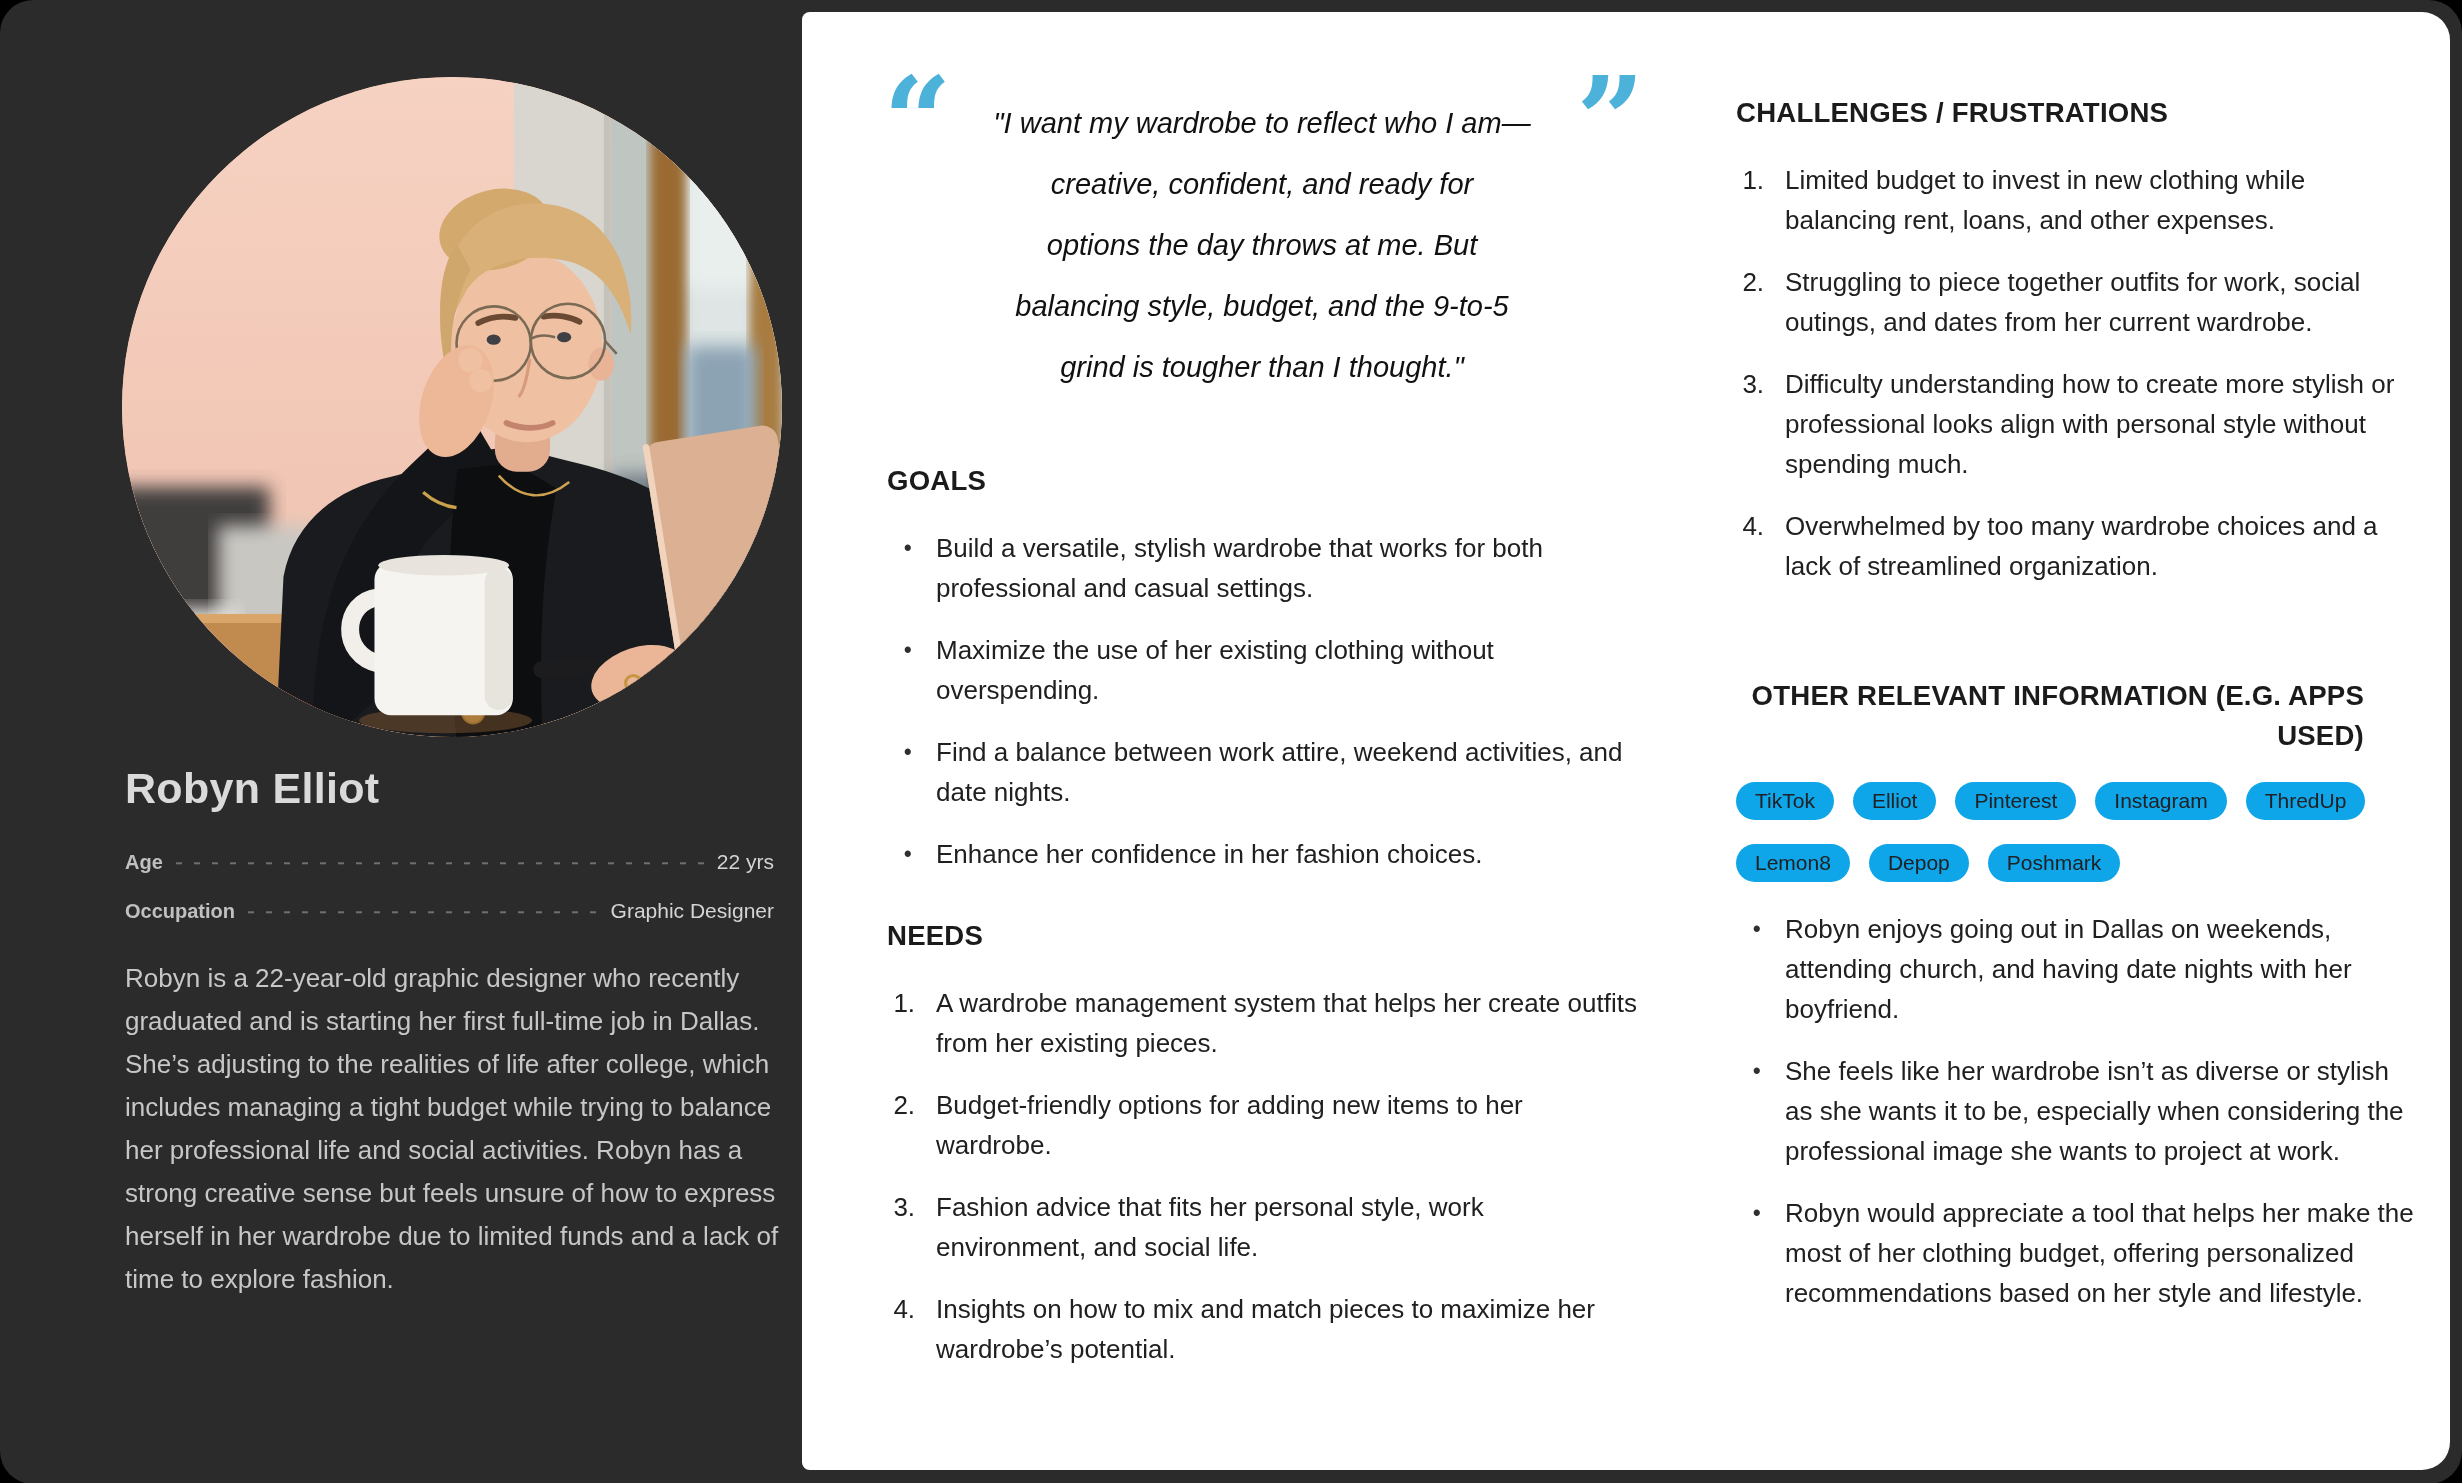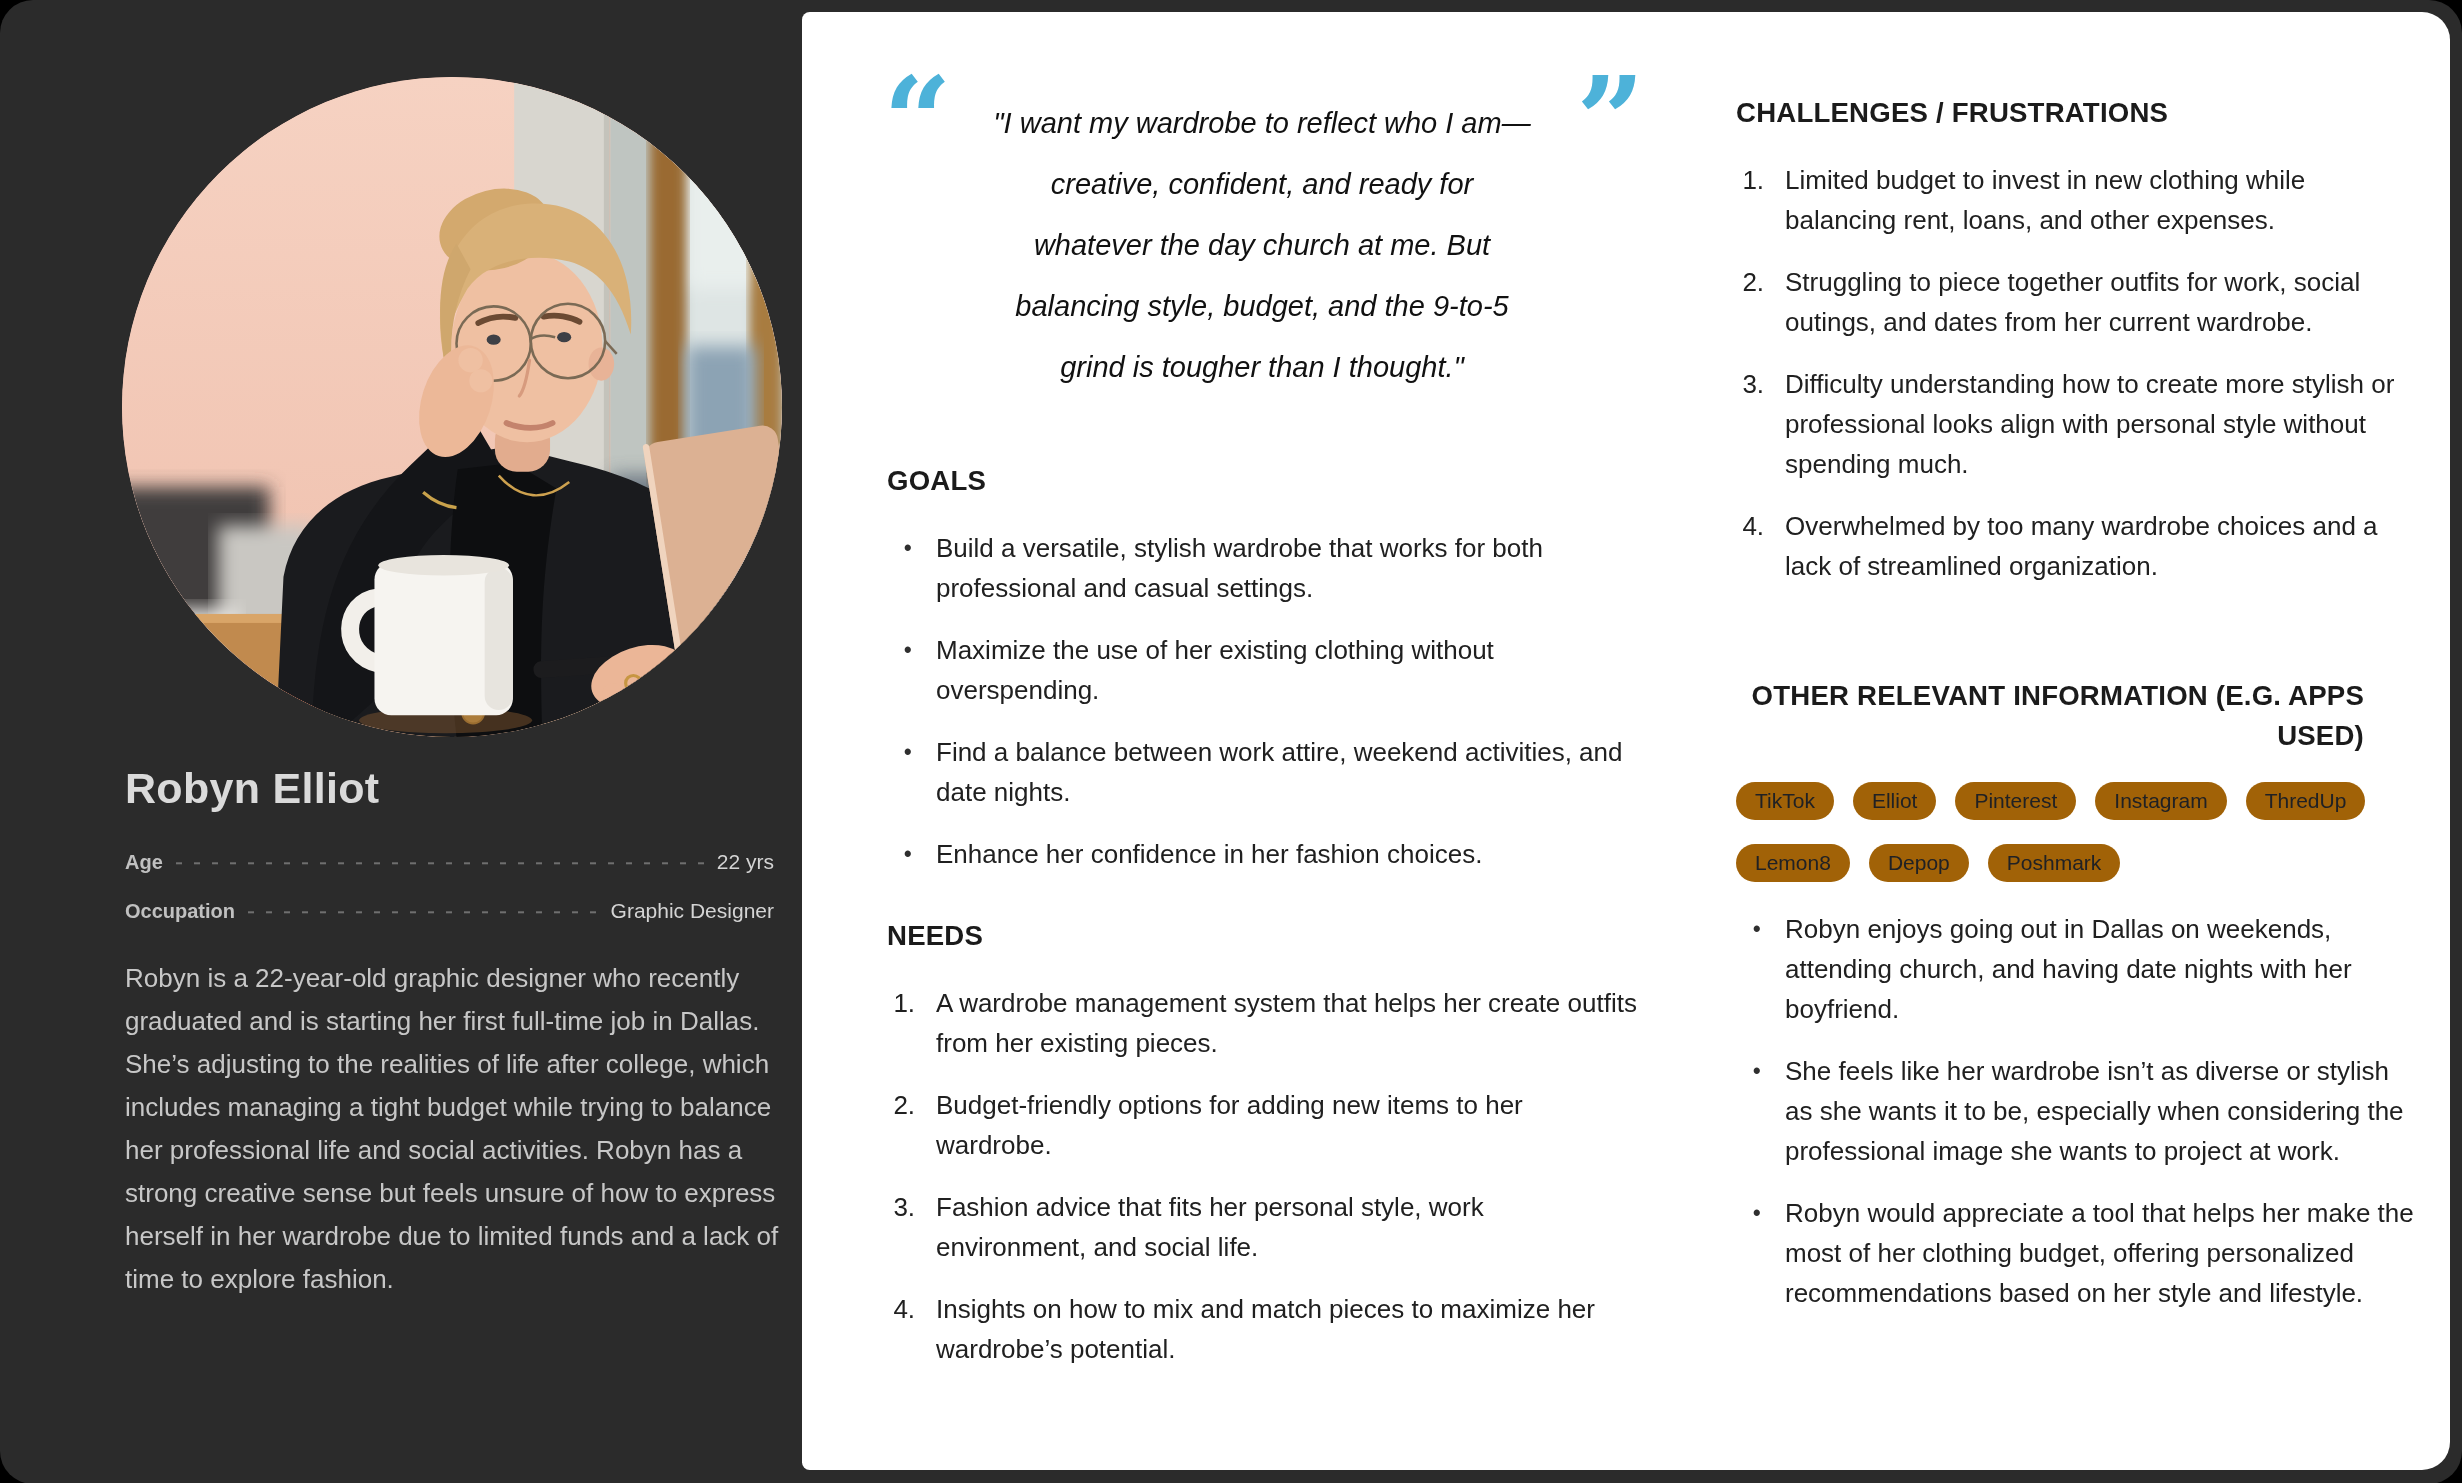--- a/index.html
+++ b/index.html
@@ -55,21 +55,21 @@
   ul.bullets li::before{content:"\2022";position:absolute;left:16.7px;top:0;
         font-size:23px;color:#2F2F2F;}
   ol.numbered{counter-reset:n;}
   ol.numbered li{counter-increment:n;}
   ol.numbered li::before{content:counter(n) ".";position:absolute;left:6.4px;top:0;
         color:#202020;}
 
   
   .pill-rows{margin-top:26px;display:flex;flex-direction:column;gap:24.4px;}
   .pill-row{display:flex;gap:19px;}
-  .pill{display:inline-flex;align-items:center;background:#a16207;border-radius:26px;
+  .pill{display:inline-flex;align-items:center;background:#0ea5e9;border-radius:26px;
         padding:7px 19px;font-size:21px;color:#202124;white-space:nowrap;}
   .notes{margin-top:69px;}
 </style>
 </head>
 <body>
 
 <div class="frame">
 
   <aside class="sidebar">
 
@@ -191,21 +191,21 @@
   <main class="card">
 
     <div class="col col1">
 
       <div class="quote">
         <span class="qmark open">“</span>
         <span class="qmark close">”</span>
         <div class="quote-lines">
           <div class="quote-line">"I want my wardrobe to reflect who I am—</div>
           <div class="quote-line">creative, confident, and ready for</div>
-          <div class="quote-line">whatever the day church at me. But</div>
+          <div class="quote-line">options the day throws at me. But</div>
           <div class="quote-line">balancing style, budget, and the 9-to-5</div>
           <div class="quote-line">grind is tougher than I thought."</div>
         </div>
       </div>
 
       <section class="goals">
         <h2 class="sec">GOALS</h2>
         <ul class="bullets">
           <li>Build a versatile, stylish wardrobe that works for both professional and casual settings.</li>
           <li>Maximize the use of her existing clothing without overspending.</li>

